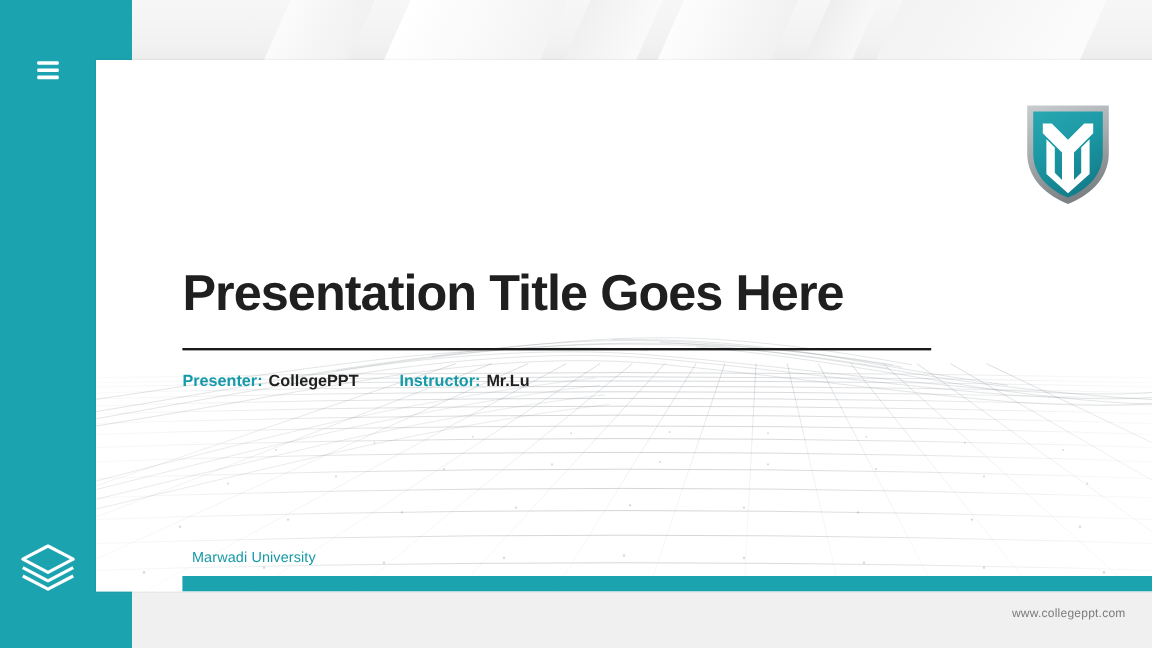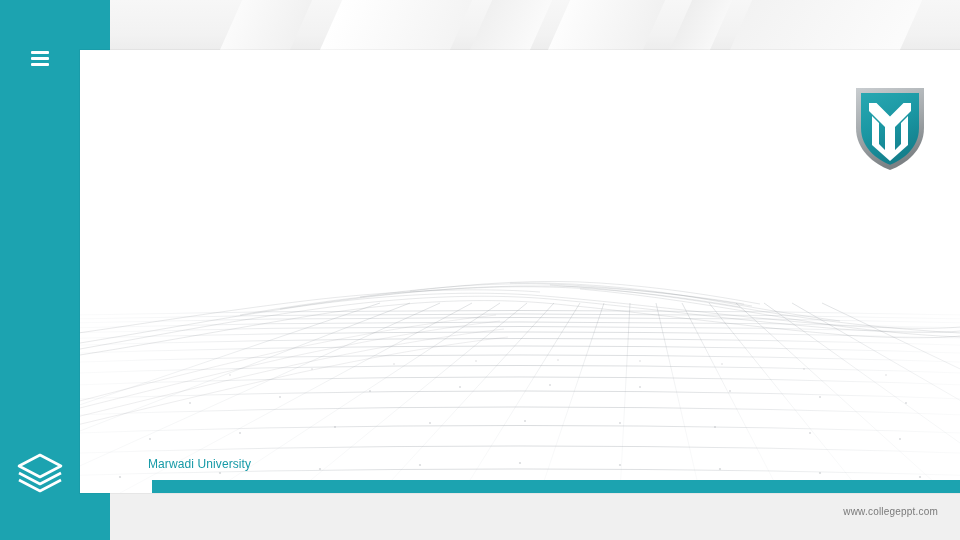--- a/index.html
+++ b/index.html
@@ -147,21 +147,21 @@
   .meta-value {
     color: #1f1f1f;
     font-weight: 700;
     margin-left: 5px;
   }
   .meta-gap { width: 34px; }
 
   
   .slide-footer-name {
     position: absolute;
-    left: 68px; bottom: 22px;
+    left: 80px; bottom: 22px;
     font-size: 12px;
     color: #169aa7;
     font-weight: 400;
     letter-spacing: 0.1px;
   }
   .slide-accent-bar {
     position: absolute;
     left: 72px; bottom: 0;
     width: 808px; height: 13px;
     background: #1ca3b0;
@@ -348,20 +348,31 @@
 
         <path d="M11 11 H69 V46 C69 65.5, 53.5 77.5, 40 82.8 C26.5 77.5, 11 65.5, 11 46 Z" fill="url(#body)"></path>
 
         <g fill="#ffffff">
           <path d="M19 21 L26.5 21 L40 34.5 L53.5 21 L61 21 L61 29 L40 50 L19 29 Z"></path>
           <path d="M22 34 L29 41 L29 62 L35 68 L35 42 L40 37 L45 42 L45 68 L51 62 L51 41 L58 34 L58 63 L40 79 L22 63 Z"></path>
         </g>
       </svg>
     </div>
 
+    <div class="title-block">
+      <h1 class="slide-title">Presentation Title Goes Here</h1>
+      <div class="title-rule"></div>
+      <div class="meta-row">
+        <span class="meta-label">Presenter:</span>
+        <span class="meta-value">CollegePPT</span>
+        <span class="meta-gap"></span>
+        <span class="meta-label">Instructor:</span>
+        <span class="meta-value">Mr.Lu</span>
+      </div>
+    </div>
 
     <div class="slide-footer-name">Marwadi University</div>
 
     <div class="slide-accent-bar"></div>
   </div>
 
   <div class="watermark">www.collegeppt.com</div>
 
 </div>
 

